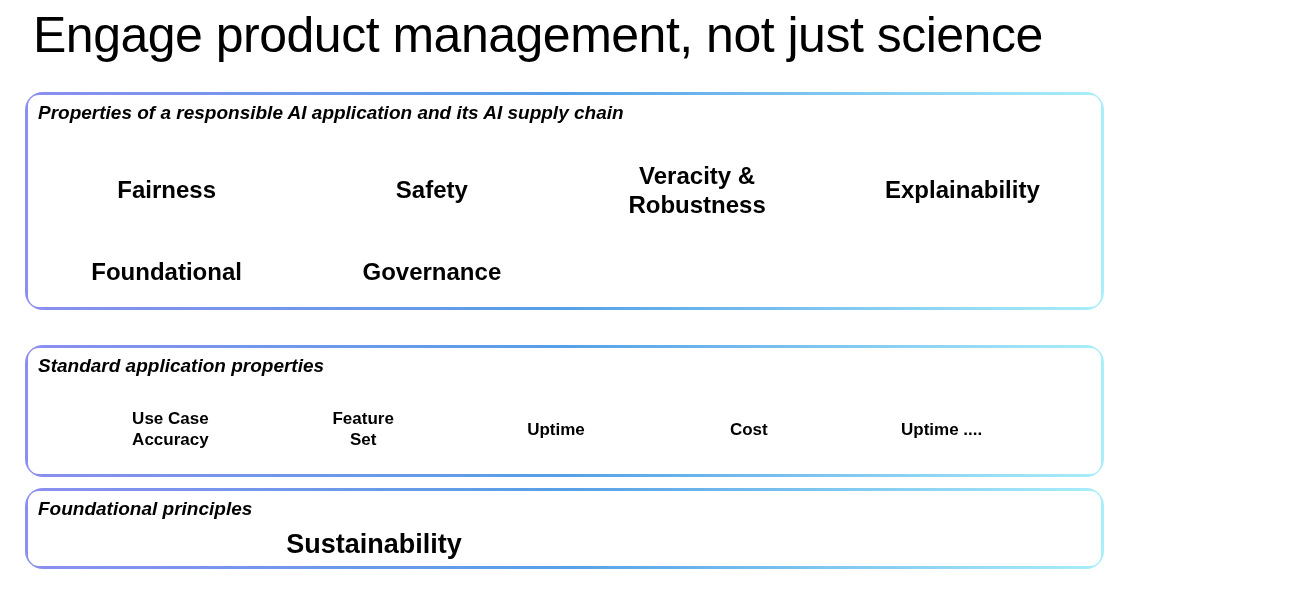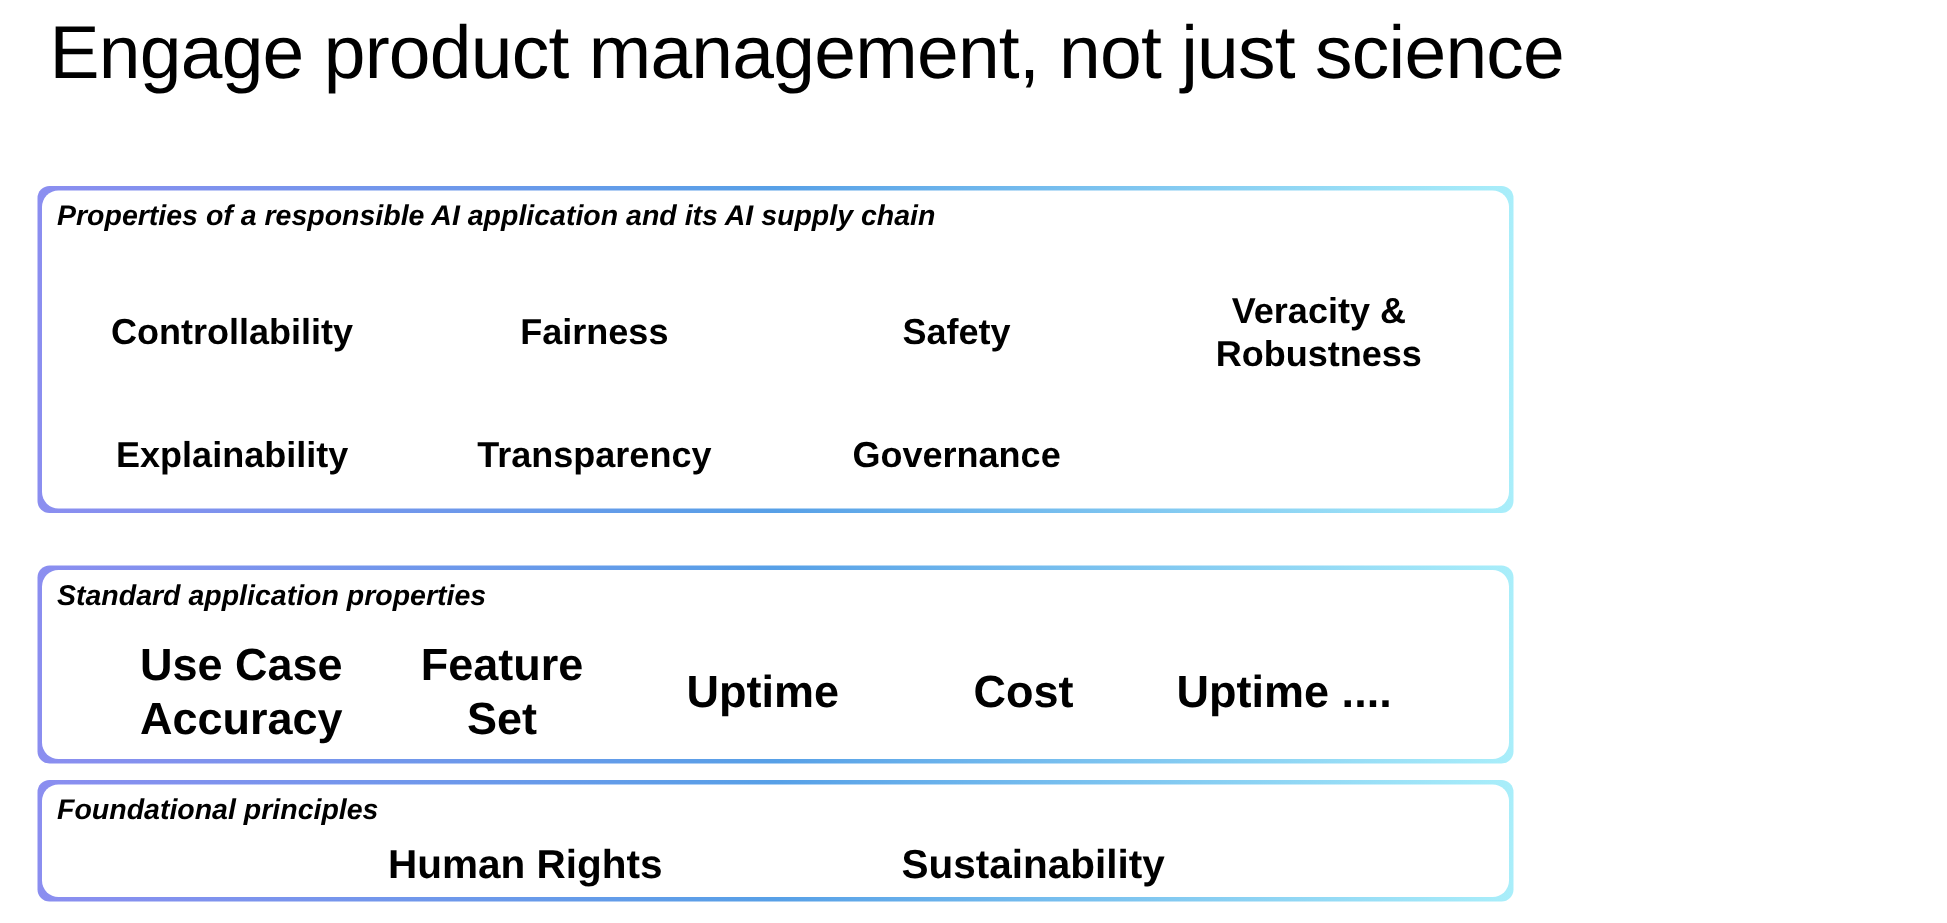--- a/index.html
+++ b/index.html
@@ -26,29 +26,28 @@
     margin: 0;
     font-size: 50px;
     font-weight: 400;
     letter-spacing: -0.5px;
     white-space: nowrap;
   }
   
   .gbox {
     position: absolute;
     left: 25px;
-    width: 984px;
+    width: 1079px;
     box-sizing: border-box;
     padding: 3px;
-    border-radius: 8px;
+    border-radius: 18px;
     background: linear-gradient(90deg,
       var(--border_gradient_start, #8b8ef0) 0%,
       var(--border_gradient_mid, #57a0e7) 50%,
       var(--border_gradient_end, #a9eefa) 100%);
-    margin-top: 32px;
   }
   .inner {
     width: 100%;
     height: 100%;
     box-sizing: border-box;
     background: #ffffff;
     border-radius: 11px;
     padding-top: 6px;
   }
   .box1 { top: 92px;  height: 218px; }
@@ -79,21 +78,21 @@
     margin-top: 36px;
     row-gap: 22px;
     font-size: 24px;
     padding: 0 6px;
   }
   .box1 .item { min-height: 60px; }
 
   .box2 .grid {
     grid-template-columns: repeat(5, 1fr);
     margin-top: 16px;
-    font-size: 30px;
+    font-size: 17px;
     padding: 0 63px 0 46px;
   }
   .box2 .item { min-height: 72px; }
 
   .box3 .grid {
     grid-template-columns: repeat(2, 1fr);
     margin-top: 2px;
     font-size: 27px;
     padding: 0 148px 0 153px;
   }
@@ -103,27 +102,26 @@
 <body>
 
 <div class="slide">
 
   <h1 class="title">Engage product management, not just science</h1>
 
   <section class="gbox box1">
     <div class="inner">
       <div class="box-header">Properties of a responsible AI application and its AI supply chain</div>
       <div class="grid">
-        <div class="item">Controllability</div>
         <div class="item">Fairness</div>
         <div class="item">Safety</div>
         <div class="item">Veracity &amp;
 Robustness</div>
         <div class="item">Explainability</div>
-        <div class="item">Transparency</div>
+        <div class="item">Foundational</div>
         <div class="item">Governance</div>
       </div>
     </div>
   </section>
 
   <section class="gbox box2">
     <div class="inner">
       <div class="box-header">Standard application properties</div>
       <div class="grid">
         <div class="item">Use Case
@@ -134,19 +132,18 @@
         <div class="item">Cost</div>
         <div class="item">Uptime ....</div>
       </div>
     </div>
   </section>
 
   <section class="gbox box3">
     <div class="inner">
       <div class="box-header">Foundational principles</div>
       <div class="grid">
-        <div class="item">Human Rights</div>
         <div class="item">Sustainability</div>
       </div>
     </div>
   </section>
 
 </div>
 
 </body></html>

